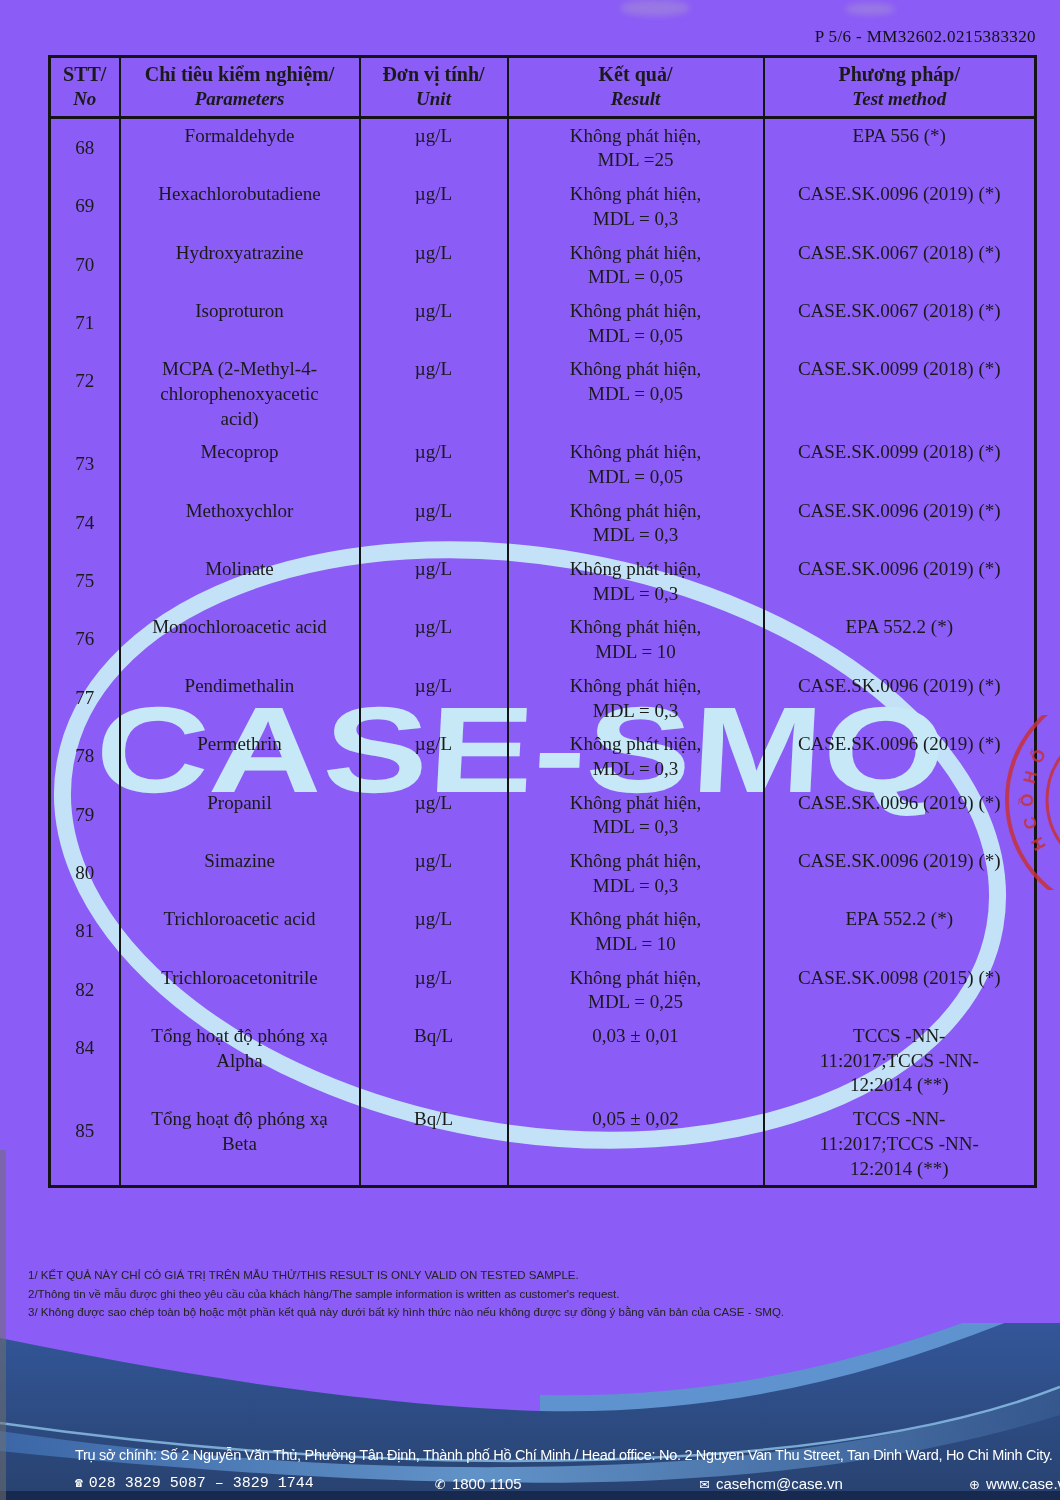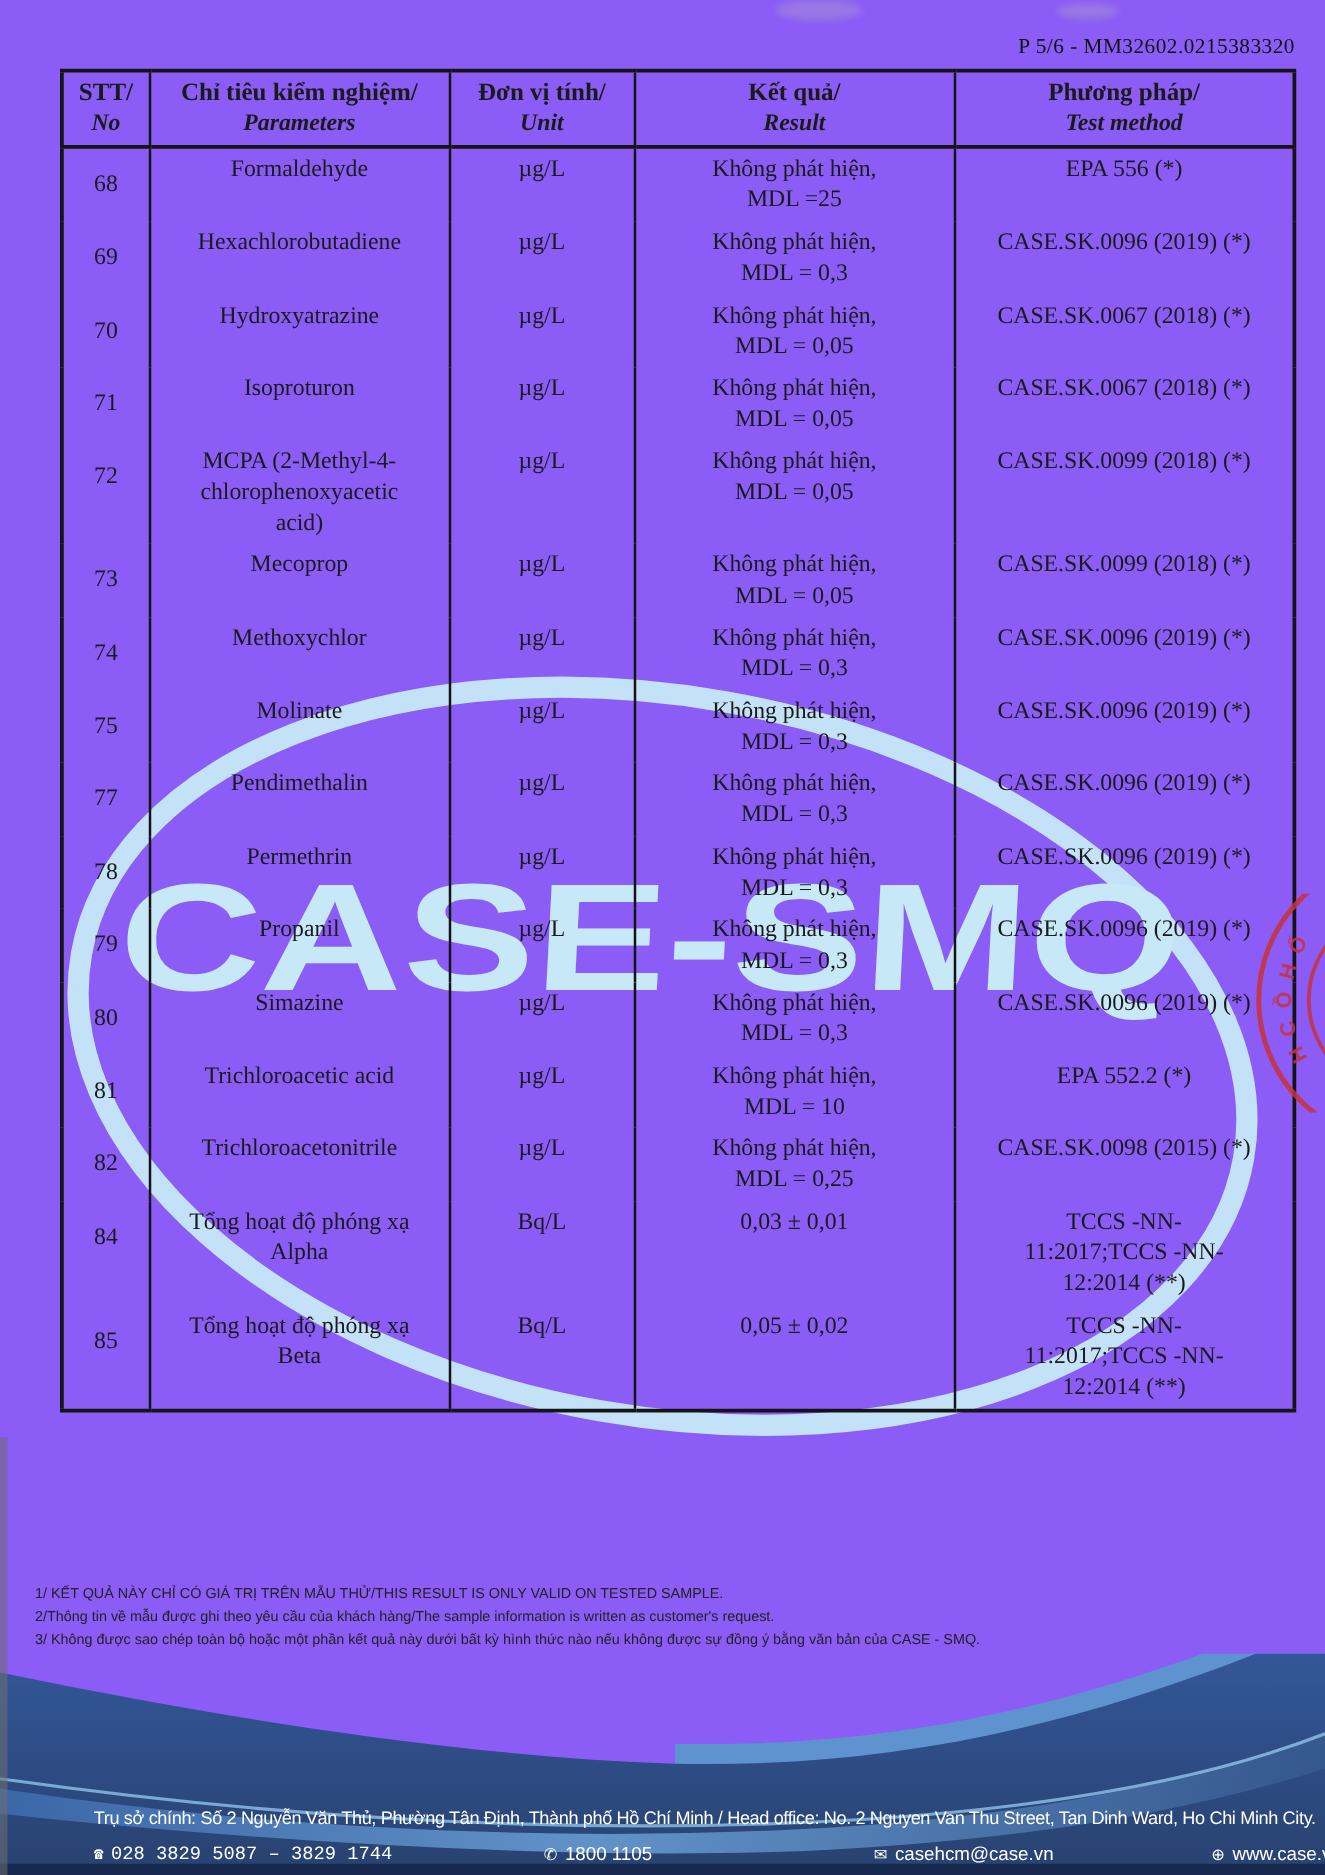--- a/index.html
+++ b/index.html
@@ -177,20 +177,28 @@
 MDL = 0,3</td>
           <td class="c-method">CASE.SK.0096 (2019) (*)</td>
         </tr>
       <tr>
           <td class="c-no">75</td>
           <td class="c-param">Molinate</td>
           <td class="c-unit">µg/L</td>
           <td class="c-result">Không phát hiện,
 MDL = 0,3</td>
           <td class="c-method">CASE.SK.0096 (2019) (*)</td>
+        </tr>
+      <tr>
+          <td class="c-no">76</td>
+          <td class="c-param">Monochloroacetic acid</td>
+          <td class="c-unit">µg/L</td>
+          <td class="c-result">Không phát hiện,
+MDL = 10</td>
+          <td class="c-method">EPA 552.2 (*)</td>
         </tr>
       <tr>
           <td class="c-no">77</td>
           <td class="c-param">Pendimethalin</td>
           <td class="c-unit">µg/L</td>
           <td class="c-result">Không phát hiện,
 MDL = 0,3</td>
           <td class="c-method">CASE.SK.0096 (2019) (*)</td>
         </tr>
       <tr>

